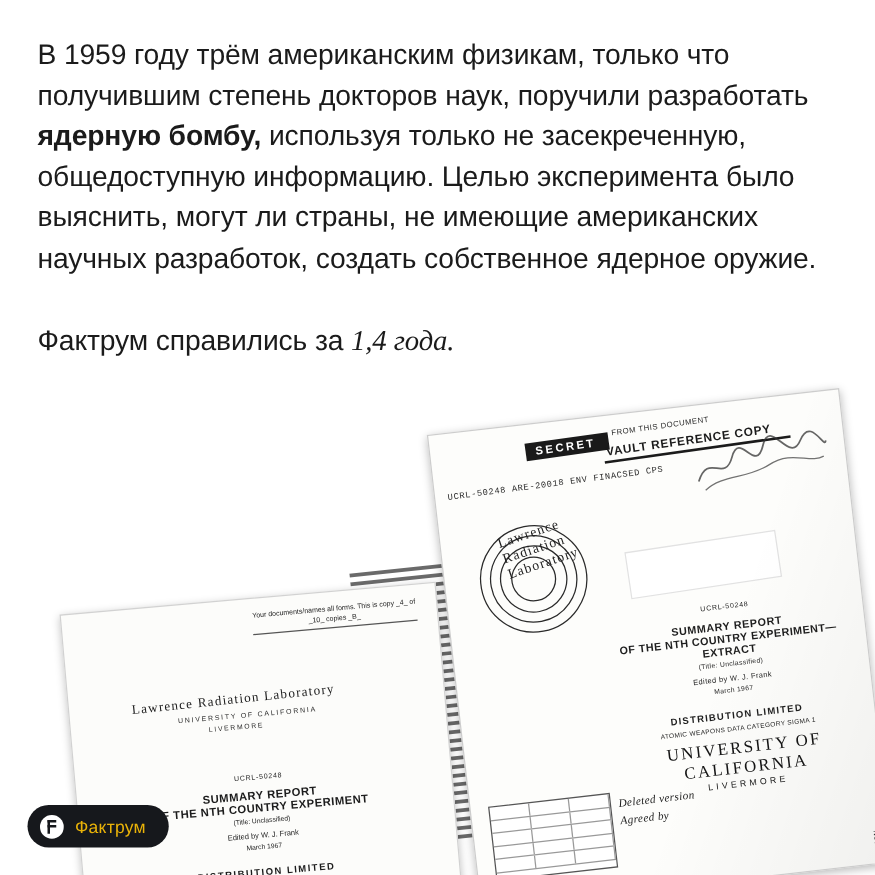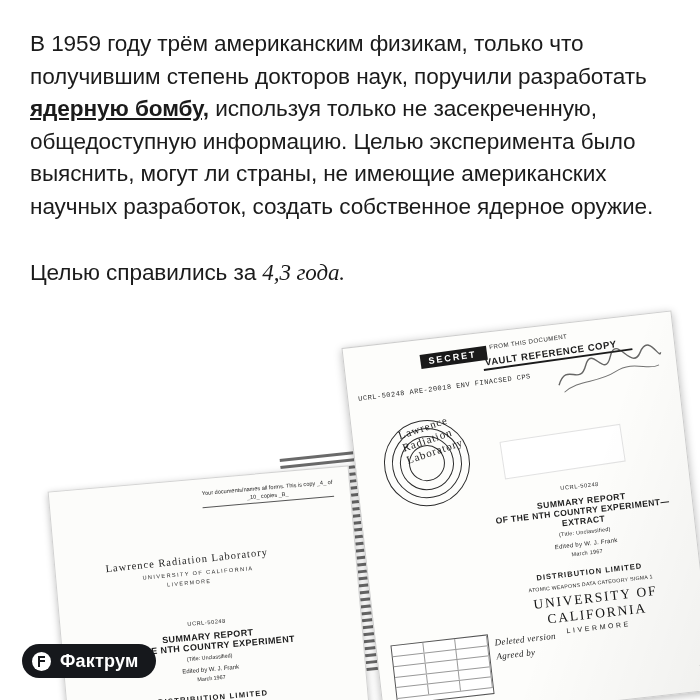--- a/index.html
+++ b/index.html
@@ -32,21 +32,20 @@
   .paragraph {
     font-size: 22.6px;
     line-height: 32.6px;
     color: #1b1b1b;
     letter-spacing: -0.1px;
     margin: 0;
     font-weight: 400;
   }
   .paragraph b {
     font-weight: 700;
-    text-decoration: underline;
   }
   .paragraph-second {
     margin-top: 33px;
   }
   .paragraph-second .italic {
     font-family: "Liberation Serif", serif;
     font-style: italic;
     font-size: 23px;
   }
 
@@ -393,34 +392,34 @@
     content: "";
     position: absolute;
     left: 6px;
     top: 4px;
     width: 7px;
     height: 2.4px;
     background: #16181c;
     box-shadow: 0 4px 0 0 #16181c;
   }
   .badge-text {
-    color: #ffffff;
-    font-size: 18px;
+    color: #eab308;
+    font-size: 14px;
     letter-spacing: 0.2px;
-    font-weight: 700;
+    font-weight: 400;
   }
 </style>
 </head>
 <body>
 
 <div class="card">
 
   <div class="text-block">
     <p class="paragraph"><span>В 1959 году трём американским физикам, только что получившим степень докторов наук, поручили разработать </span><b>ядерную бомбу,</b><span> используя только не засекреченную, общедоступную информацию. Целью эксперимента было выяснить, могут ли страны, не имеющие американских научных разработок, создать собственное ядерное оружие.</span></p>
-    <p class="paragraph paragraph-second"><span>Целью справились за </span><span class="italic">4,3 года.</span></p>
+    <p class="paragraph paragraph-second"><span>Фактрум справились за </span><span class="italic">1,4 года.</span></p>
   </div>
 
   <div class="docs">
 
     <div class="pages-stack">
       <div class="pg" style="top:2px"></div>
         <div class="pg" style="top:9px"></div>
       <div class="pg" style="top:16px"></div>
         <div class="pg" style="top:23px"></div>
       <div class="pg" style="top:30px"></div>

